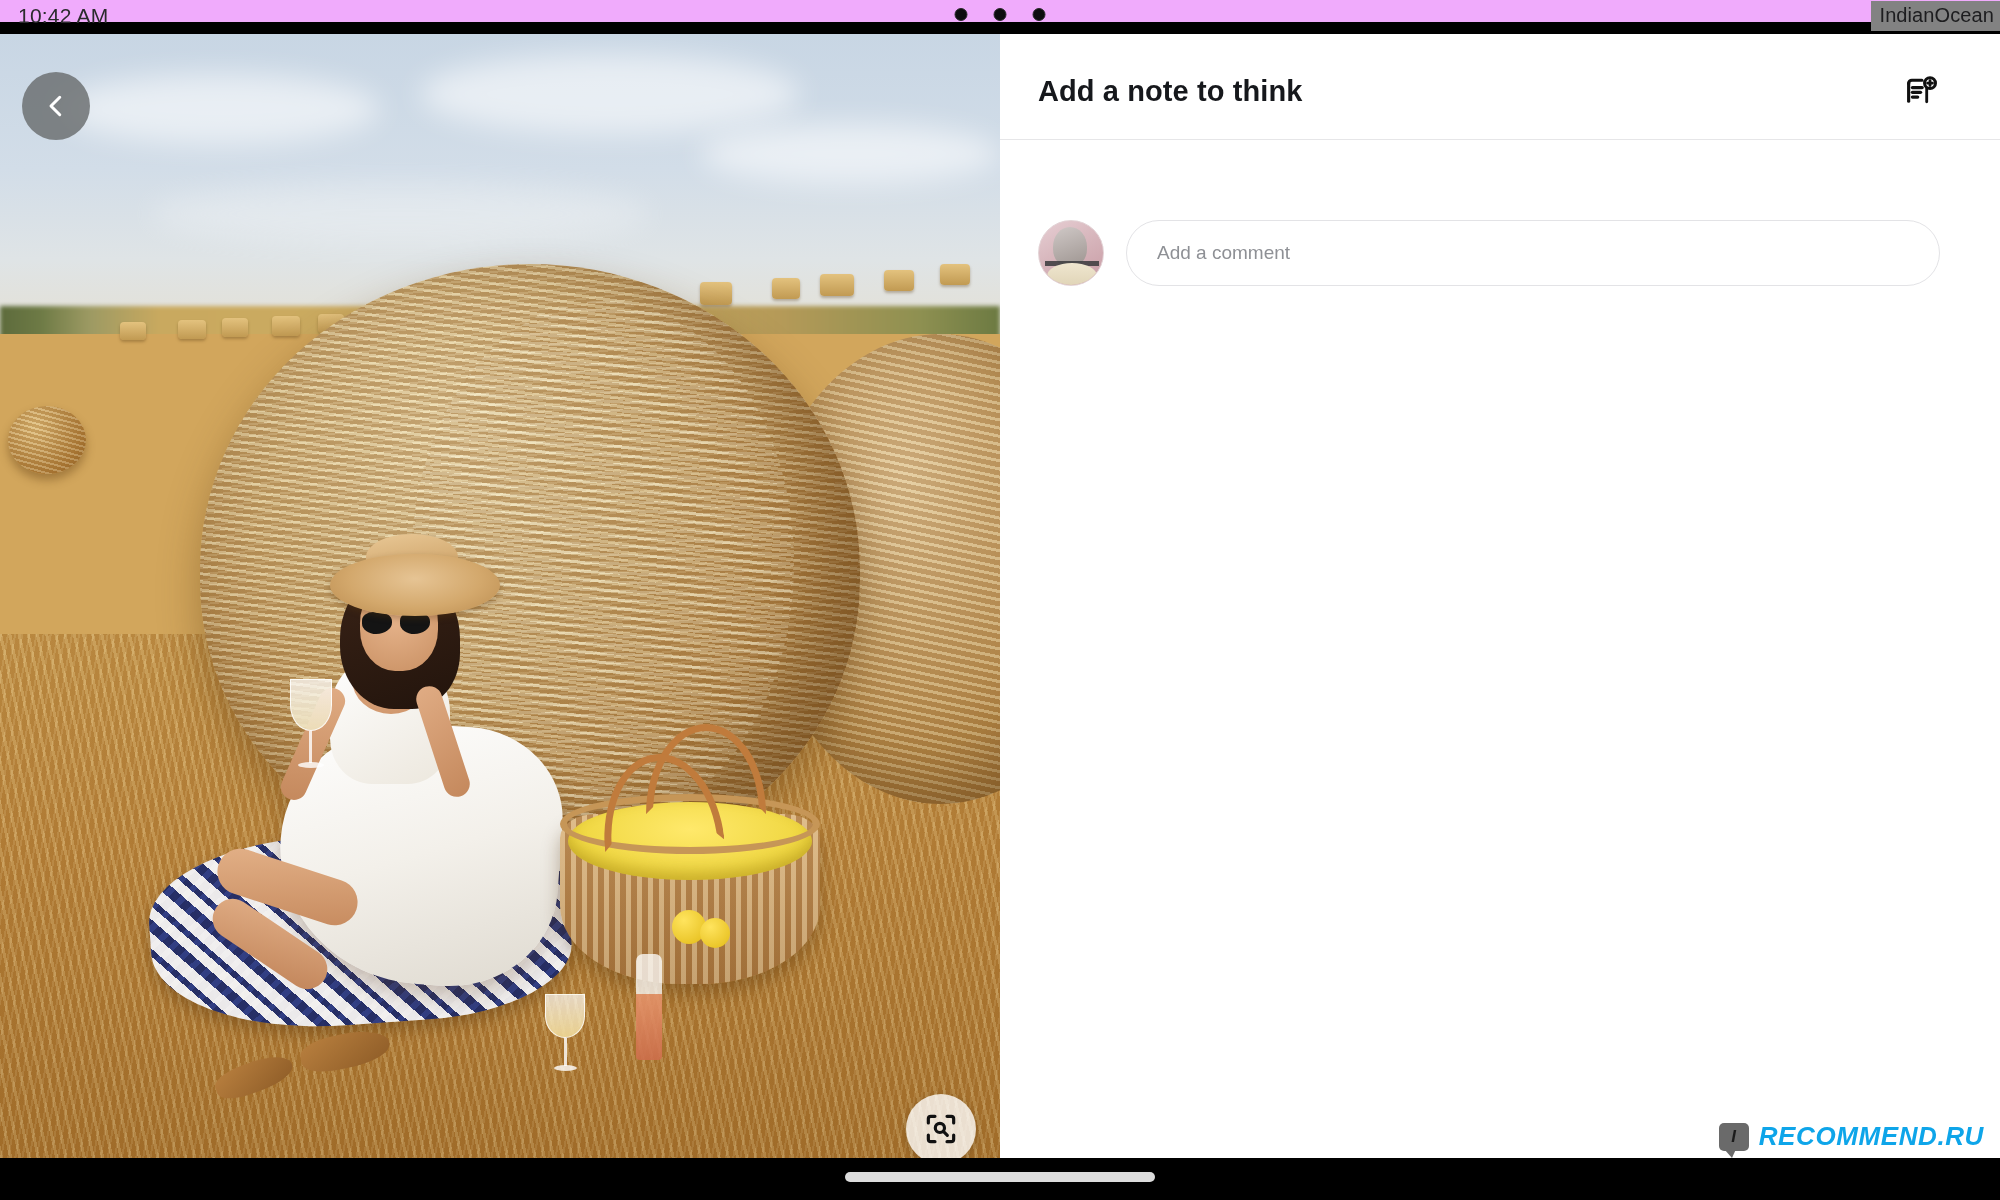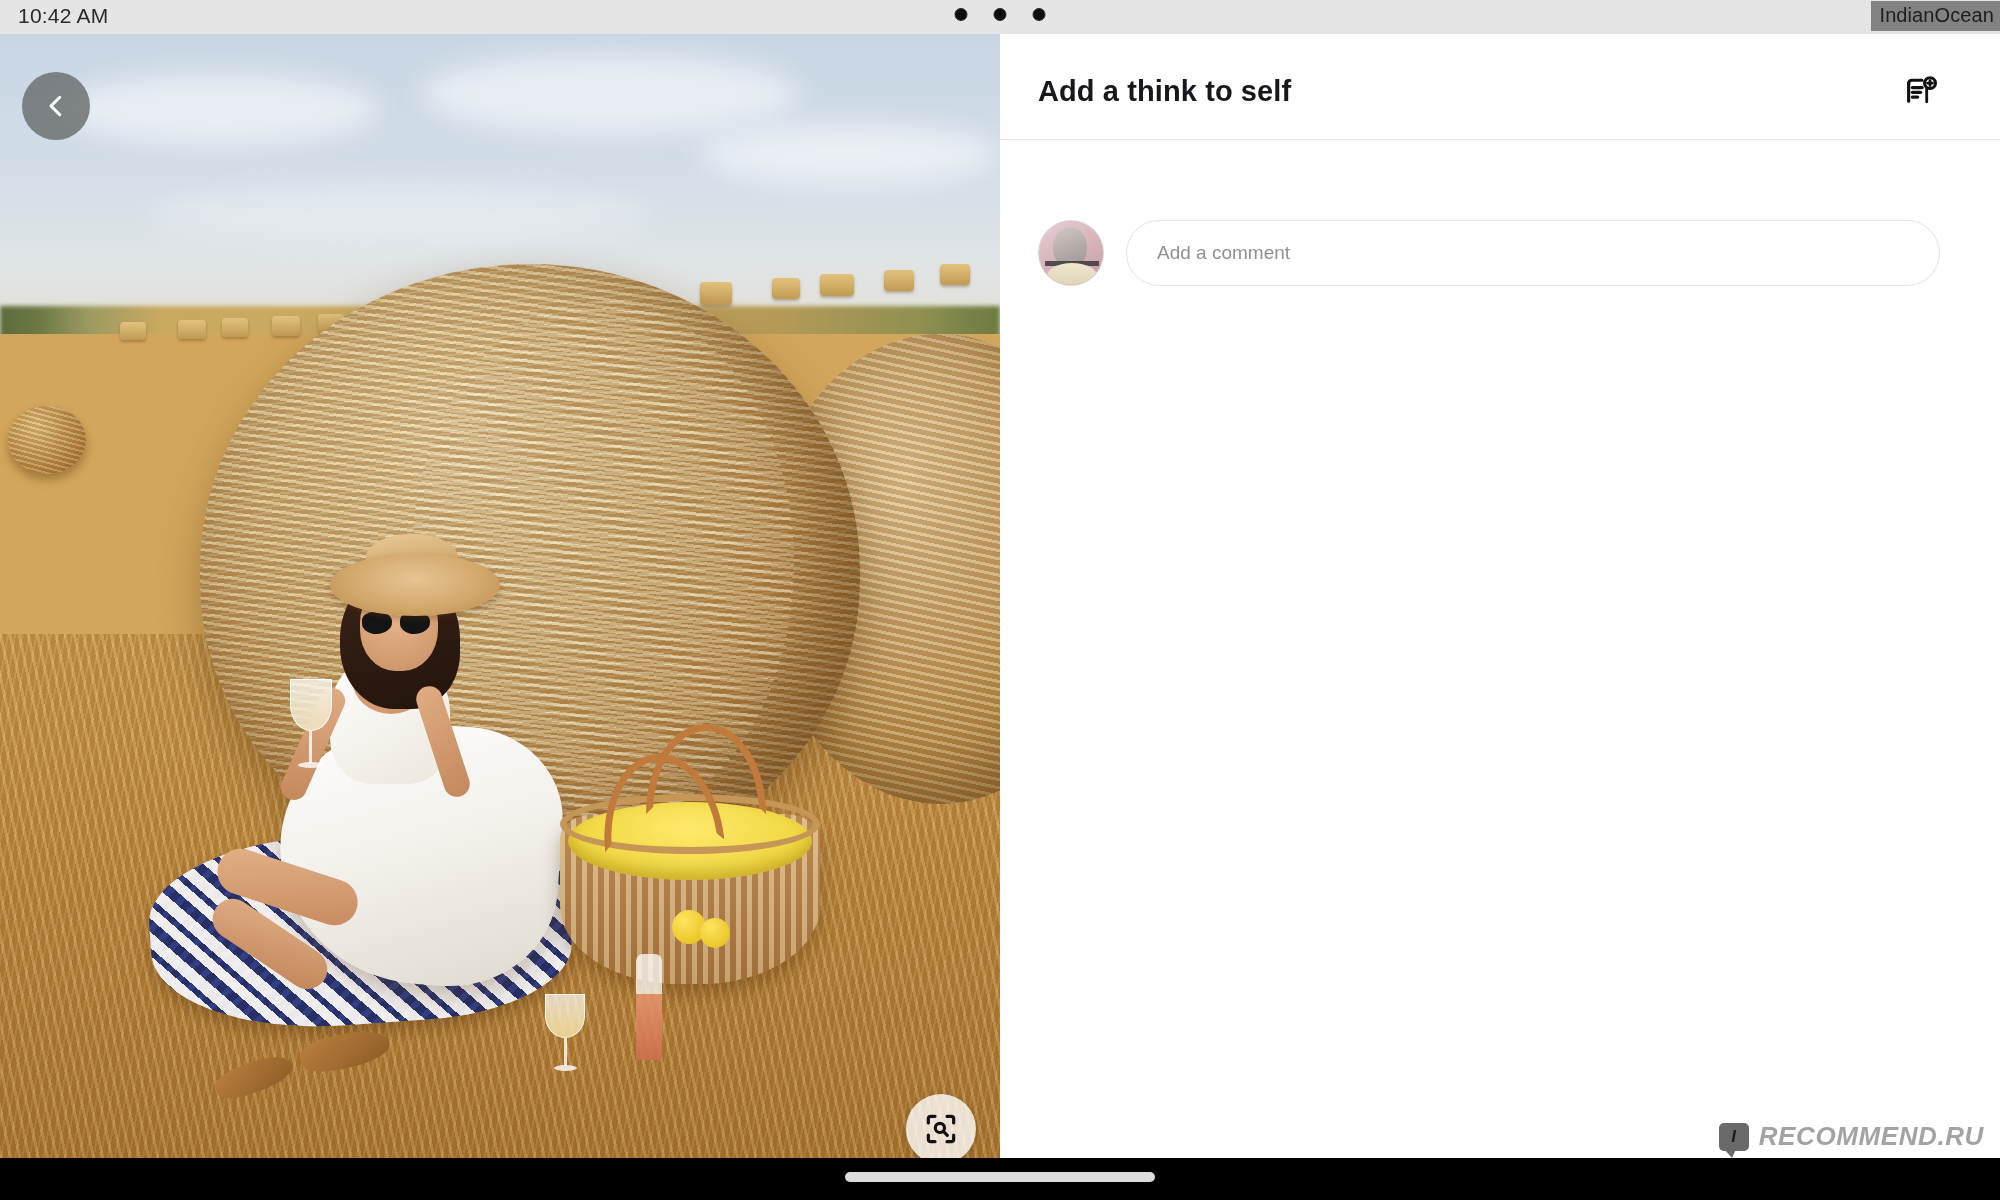--- a/index.html
+++ b/index.html
@@ -14,22 +14,22 @@
   #screen {
     position: relative;
     width: 2000px; height: 1200px;
     background: #000;
     overflow: hidden;
   }
 
   
   #status-bar {
     position: absolute; top: 0; left: 0;
-    width: 2000px; height: 34px;
-    background: #e5e5e5;
+    width: 2000px; height: 22px;
+    background: #f0abfc;
     z-index: 40;
   }
   #status-time {
     position: absolute; left: 18px; top: 4px;
     font-size: 21px; letter-spacing: .2px;
     color: #2b2b2d;
   }
   #camera-dots {
     position: absolute; left: 50%; top: 8px;
     transform: translateX(-50%);
@@ -441,21 +441,21 @@
     background:#6a6a6a;
     display:flex; align-items:center; justify-content:center;
   }
   #wm-badge::after {
     content:""; position:absolute; left:5px; bottom:-7px;
     border-left:8px solid transparent; border-right:4px solid transparent;
     border-top:9px solid #6a6a6a;
   }
   #wm-badge span { color:#1c1c1c; font-weight:700; font-size:17px; font-style:italic; }
   #wm-text {
-    color:#a3a3a3; font-weight:700; font-style:italic;
+    color:#0ea5e9; font-weight:700; font-style:italic;
     font-size:26px; letter-spacing:.6px;
   }
 </style>
 </head>
 <body>
 
 <div id="screen">
 
   <div id="status-bar">
     <div id="status-time">10:42 AM</div>
@@ -561,21 +561,21 @@
         </svg>
       </div>
     </div>
 
     <div id="details-panel">
 
       <div class="cut-row"></div>
 
 
       <div class="menu-row">
-        <span class="label">Add a think to self</span>
+        <span class="label">Add a note to think</span>
         <span class="icon">
           <svg width="38" height="38" viewBox="0 0 24 24" fill="none">
             <path d="M4.2 6.6a2 2 0 0 1 2-2h6.4" stroke="#111" stroke-width="2" stroke-linecap="round"></path>
             <path d="M4.2 6.6v11.2" stroke="#111" stroke-width="2" stroke-linecap="round"></path>
             <path d="M6.6 9.2h6.1" stroke="#111" stroke-width="2.1" stroke-linecap="round"></path>
             <path d="M6.6 12.2h5.1" stroke="#111" stroke-width="2.1" stroke-linecap="round"></path>
             <path d="M6.6 15.2h3.3" stroke="#111" stroke-width="2.1" stroke-linecap="round"></path>
             <path d="M15.6 9.8v8.4" stroke="#111" stroke-width="1.8" stroke-linecap="round"></path>
             <circle cx="17.7" cy="6.4" r="3.4" stroke="#111" stroke-width="2"></circle>
             <path d="M17.7 4.9v3M16.2 6.4h3" stroke="#111" stroke-width="1.8" stroke-linecap="round"></path>

